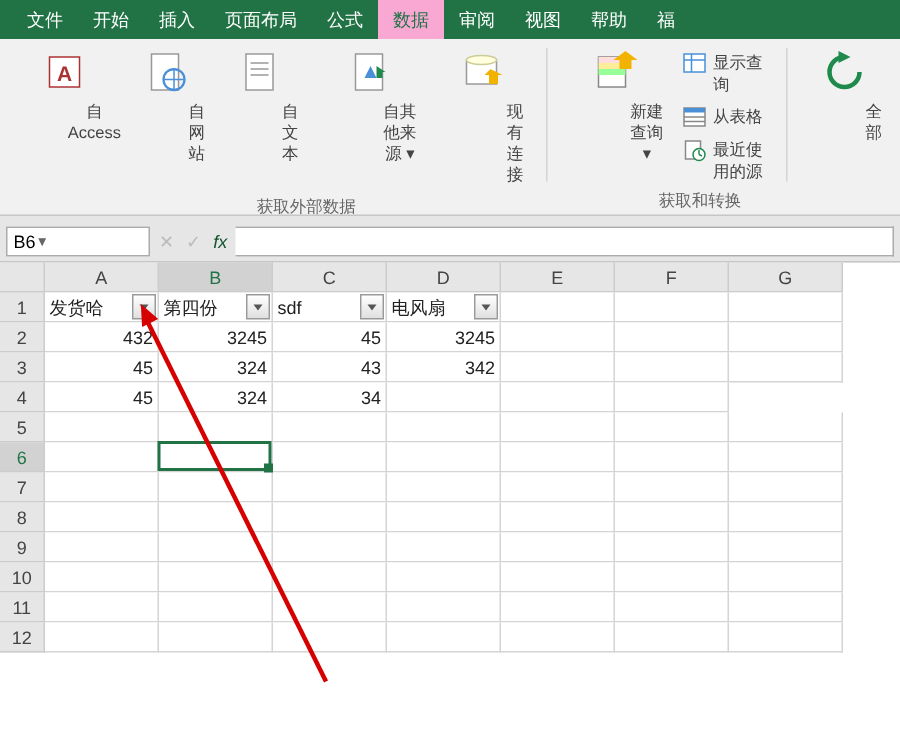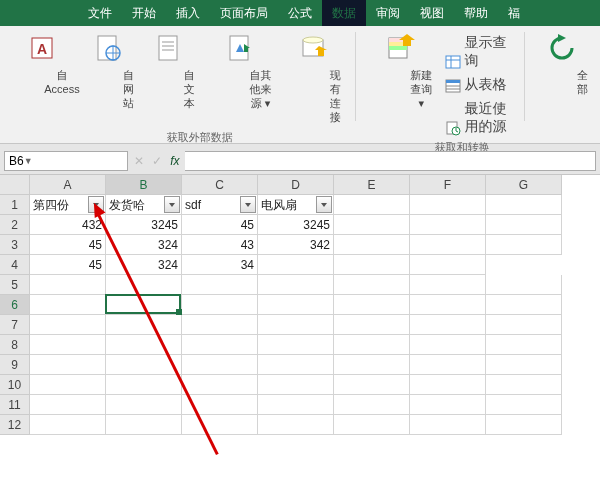--- a/index.html
+++ b/index.html
@@ -1,40 +1,40 @@
 <!DOCTYPE html>
 <html><head>
 <meta charset="utf-8">
 <style>
   * { box-sizing: border-box; margin: 0; padding: 0; font-family: "Microsoft YaHei", "Segoe UI", sans-serif; }
   body { width: 600px; height: 500px; overflow: hidden; background: #fff; position: relative; }
   
   
-  .tabs { display: flex; background: #217346; height: 26px; align-items: stretch; padding-left: 8px; justify-content: center; }
+  .tabs { display: flex; background: #217346; height: 26px; align-items: stretch; padding-left: 8px; }
   .tab { color: #fff; font-size: 12px; padding: 5px 10px 0; cursor: pointer; }
-  .tab.active { background: #0f172a; color: #217346; }
+  .tab.active { background: #f9a8d4; color: #217346; }
   
   
   .ribbon { background: #f1f1f1; height: 118px; display: flex; border-bottom: 1px solid #c6c6c6; }
   .group { display: flex; flex-direction: column; align-items: center; padding: 2px 6px 0; }
   .group-content { display: flex; align-items: flex-start; flex: 1; }
   .group-label { font-size: 11px; color: #666; text-align: center; padding: 2px 0 4px; margin-left: 44px; }
   .sep { width: 1px; background: #d4d4d4; margin: 6px 0 22px; }
   
   .big-btn { display: flex; flex-direction: column; align-items: center; justify-content: flex-start; padding: 4px 6px; font-size: 11px; color: #444; cursor: pointer; min-width: 50px; }
   .big-btn .icn { width: 32px; height: 32px; display: flex; align-items: center; justify-content: center; margin-bottom: 4px; }
   .big-btn .lbl { line-height: 14px; text-align: center; margin-left: 40px; }
-  .small-row { display: flex; align-items: flex-end; font-size: 14px; color: #444; padding: 2px 4px; cursor: pointer; }
+  .small-row { display: flex; align-items: flex-start; font-size: 11px; color: #444; padding: 2px 4px; cursor: pointer; }
   .small-row .icn { width: 16px; height: 16px; margin-right: 4px; }
   .stack { display: flex; flex-direction: column; gap: 2px; padding-top: 4px; }
   
   
   .formula-area { background: #e6e6e6; padding: 6px 4px 2px; border-bottom: 1px solid #c6c6c6; }
   .formula-bar { display: flex; align-items: center; height: 22px; }
-  .name-box { width: 124px; height: 20px; background: #fff; border: 1px solid #ababab; font-size: 12px; padding: 0 4px; display: flex; align-items: center; }
+  .name-box { width: 96px; height: 20px; background: #fff; border: 1px solid #ababab; font-size: 12px; padding: 0 4px; display: flex; align-items: center; }
   .fx-btns { display: flex; align-items: center; padding: 0 6px; gap: 8px; color: #777; font-size: 12px; }
   .fx-label { font-style: italic; color: #14532d; font-size: 12px; }
   .fx-input { flex: 1; height: 20px; background: #fff; border: 1px solid #ababab; border-left: none; display: flex; align-items: center; padding: 0 4px; }
   
   
   .grid-wrap { position: relative; }
   .sel-all { position: absolute; left: 0; top: 0; width: 30px; height: 20px; background: #e6e6e6; border-right: 1px solid #ccc; border-bottom: 1px solid #ccc; }
   .col-headers { display: flex; margin-left: 30px; height: 20px; }
   .ch { width: 76px; background: #e6e6e6; border-right: 1px solid #ccc; border-bottom: 1px solid #ccc; font-size: 12px; color: #444; text-align: center; line-height: 20px; }
   .rows { }
@@ -219,22 +219,22 @@
       <div class="ch sel">B</div>
       <div class="ch">C</div>
       <div class="ch">D</div>
       <div class="ch">E</div>
       <div class="ch">F</div>
       <div class="ch">G</div>
     </div>
   <div class="rows" id="rows">
       <div class="row">
         <div class="rh">1</div>
+        <div class="cell hdr-cell">发货哈<div class="filter-btn"></div></div>
         <div class="cell hdr-cell">第四份<div class="filter-btn"></div></div>
-        <div class="cell hdr-cell">发货哈<div class="filter-btn"></div></div>
         <div class="cell hdr-cell">sdf<div class="filter-btn"></div></div>
         <div class="cell hdr-cell">电风扇<div class="filter-btn"></div></div>
         <div class="cell"></div>
         <div class="cell"></div>
         <div class="cell"></div>
       </div>
       <div class="row">
         <div class="rh">2</div>
         <div class="cell">432</div>
         <div class="cell">3245</div>

